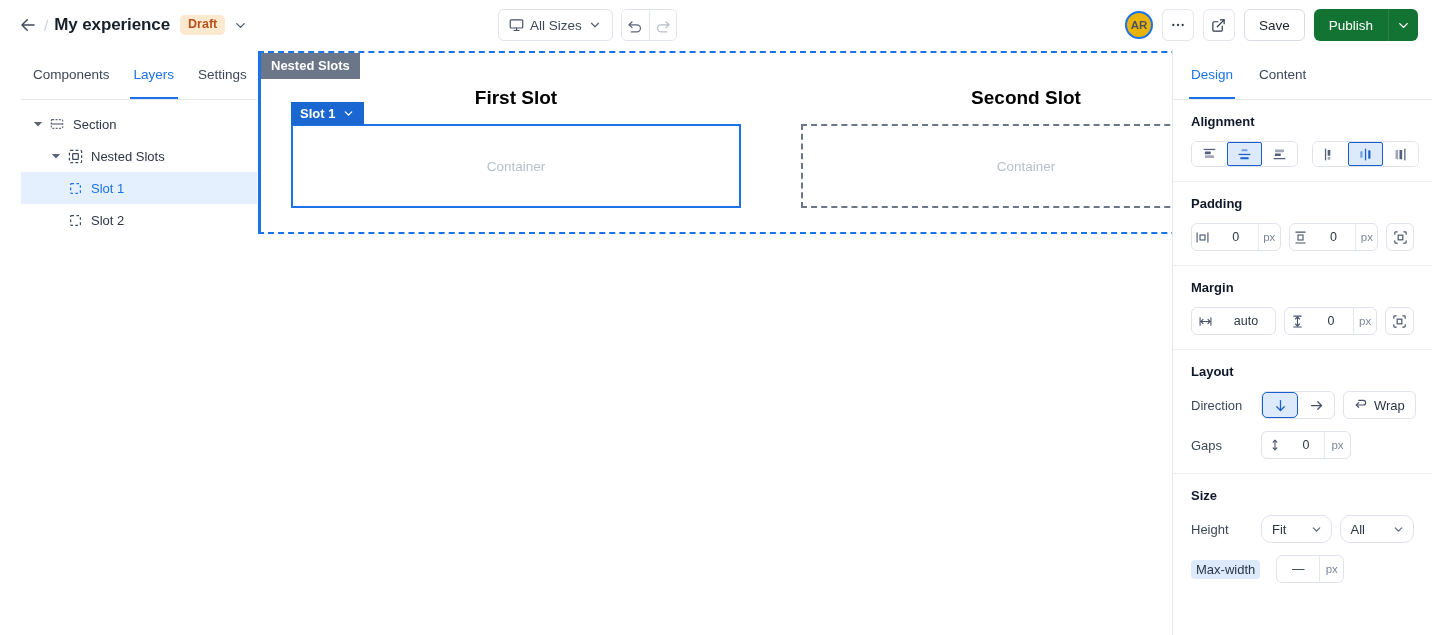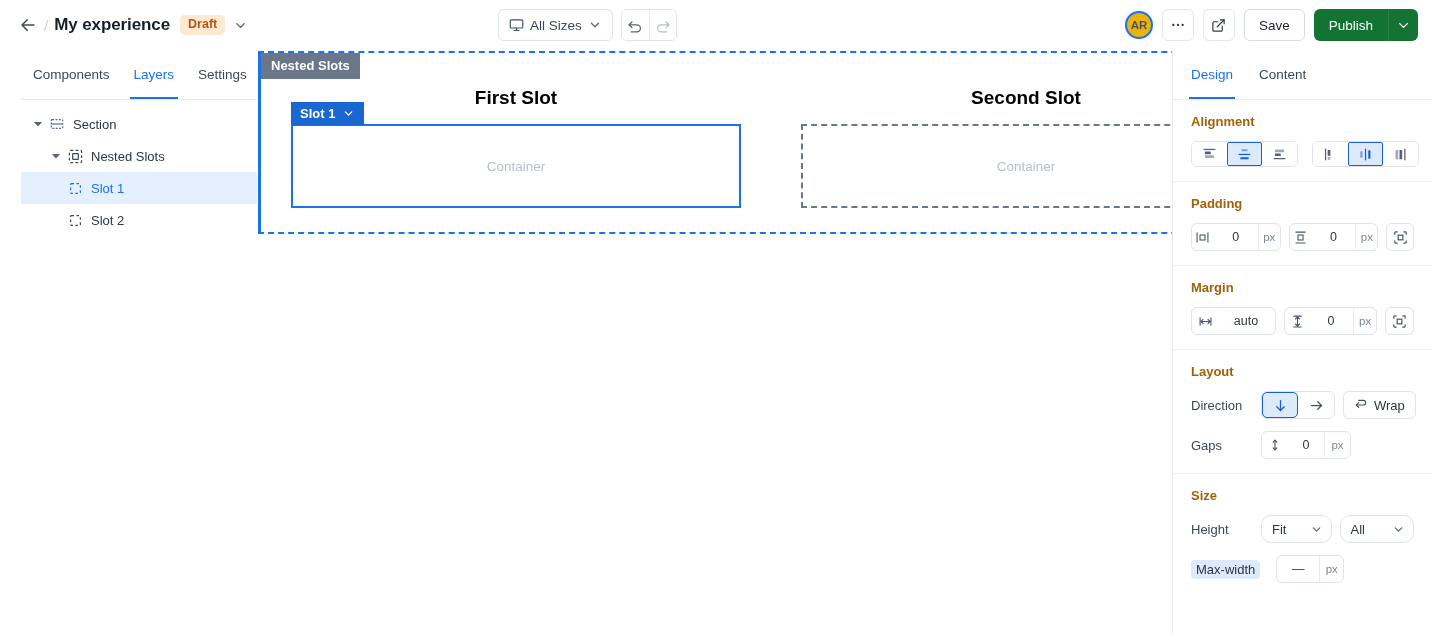--- a/index.html
+++ b/index.html
@@ -156,21 +156,21 @@
     background: #fff; border-left: 1px solid #e4e7ec;
     overflow: hidden;
   }
   .rp-tabs { display: flex; height: 50px; padding: 0 18px; gap: 26px; border-bottom: 1px solid #e7eaf0; }
   .rp-tab { display: flex; align-items: center; font-size: 13.5px; color: #3c4858; cursor: pointer; position: relative; }
   .rp-tab.active { color: #1a73e8; }
   .rp-tab.active::after { content: ""; position: absolute; left: -2px; right: -2px; bottom: 0; height: 2.5px; background: #1a73e8; }
 
   .rp-sect { padding: 14px 18px 14px; border-bottom: 1px solid #eceff4; }
   .rp-sect.nb { border-bottom: none; }
-  .rp-h { font-size: 13px; font-weight: bold; color: #a16207; margin-bottom: 12px; }
+  .rp-h { font-size: 13px; font-weight: bold; color: #0f172a; margin-bottom: 12px; }
 
   .align-groups { display: flex; gap: 14px; }
   .btn-group { display: flex; border: 1px solid #dfe3eb; border-radius: 6px; height: 26px; }
   .ab {
     width: 35px; display: flex; align-items: center; justify-content: center;
     cursor: pointer; color: #54607a; background: #fff;
   }
   .ab:first-child { border-radius: 5px 0 0 5px; }
   .ab:last-child { border-radius: 0 5px 5px 0; }
   .ab.on { background: #ddeafb; border: 1.5px solid #1a5fd0; color: #1a5fd0; border-radius: 2px; }

